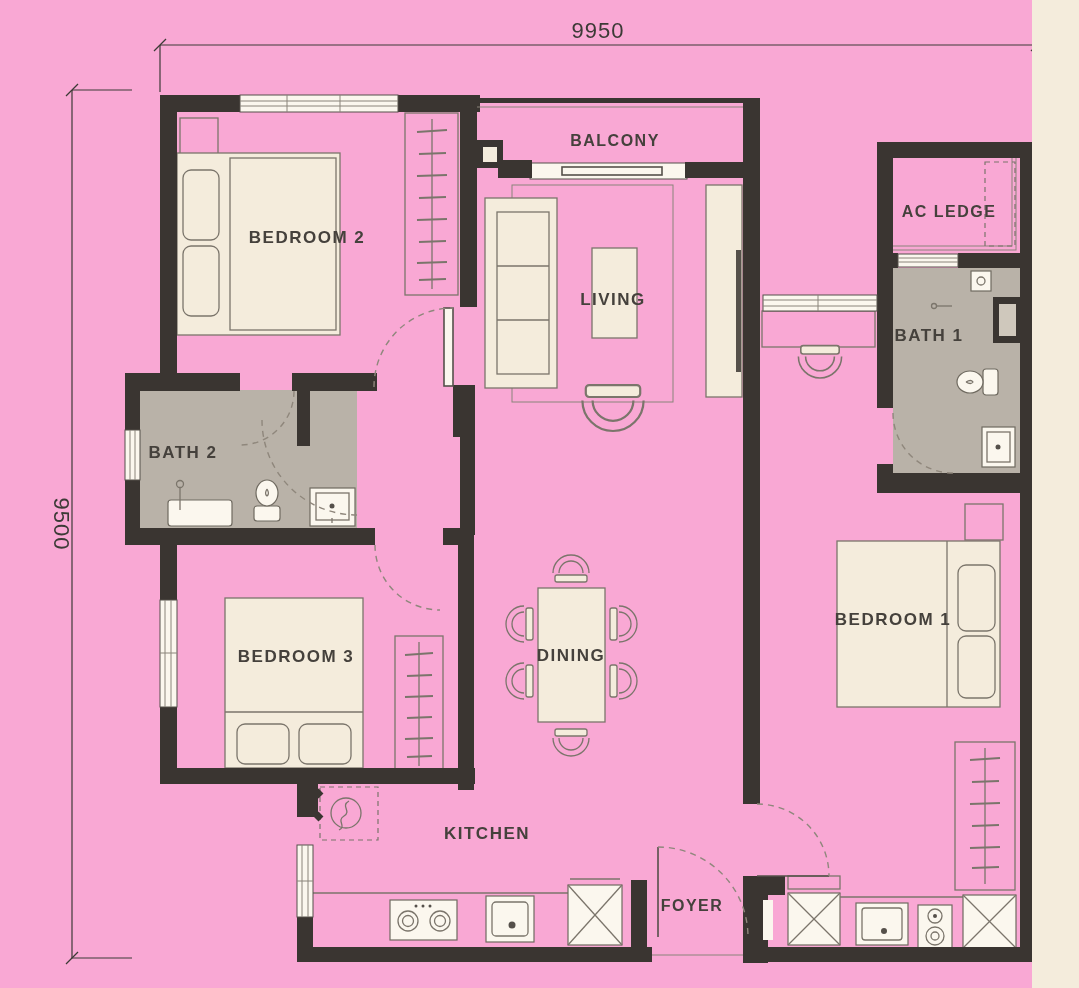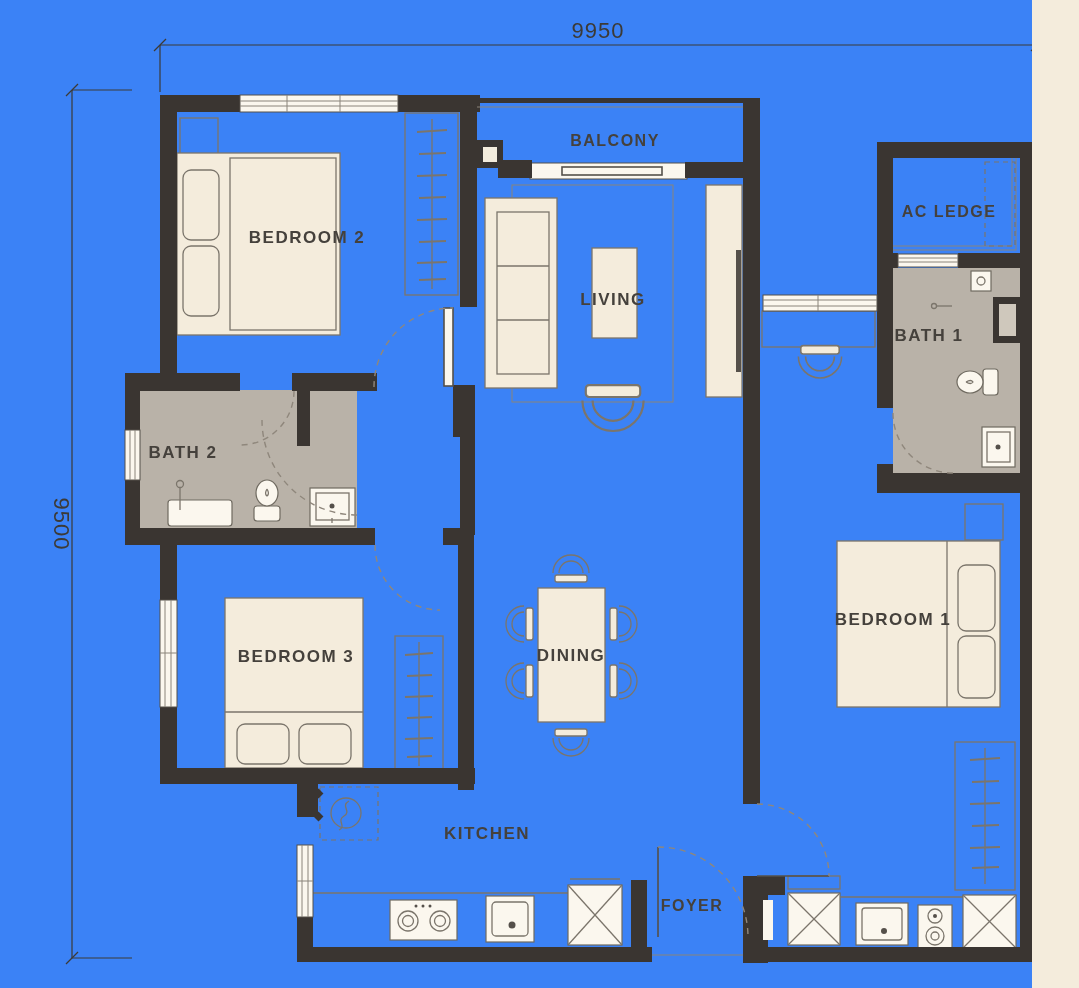--- a/index.html
+++ b/index.html
@@ -1,16 +1,16 @@
 <!DOCTYPE html>
 <html><head>
 <meta charset="utf-8">
 <style>
   html,body{margin:0;padding:0;background:#f4ecdc;}
-  .canvas{position:relative;width:1032px;height:988px;background:#3b82f6;overflow:hidden;
+  .canvas{position:relative;width:1032px;height:988px;background:#f9a8d4;overflow:hidden;
           font-family:"Liberation Sans",sans-serif;}
   svg{position:absolute;left:0;top:0;}
   .wall{fill:#3a3531;stroke:none;}
   .bathfloor{fill:#b9b2a8;}
   .furn{fill:none;stroke:#7b756b;stroke-width:1.3;}
   .furnf{fill:#f4ecdc;stroke:#7b756b;stroke-width:1.3;}
   .fixt{fill:#fbf7ee;stroke:#6f6a60;stroke-width:1.2;}
   .thin{fill:none;stroke:#8a847a;stroke-width:1;}
   .win{fill:#fbf7ee;stroke:#55504a;stroke-width:1;}
   .dash{fill:none;stroke:#8f877c;stroke-width:1.4;stroke-dasharray:6 5;}

